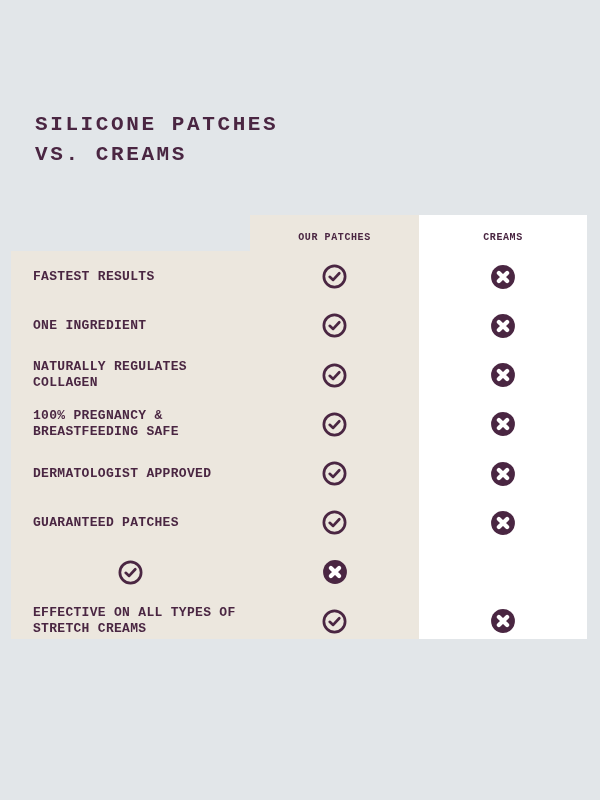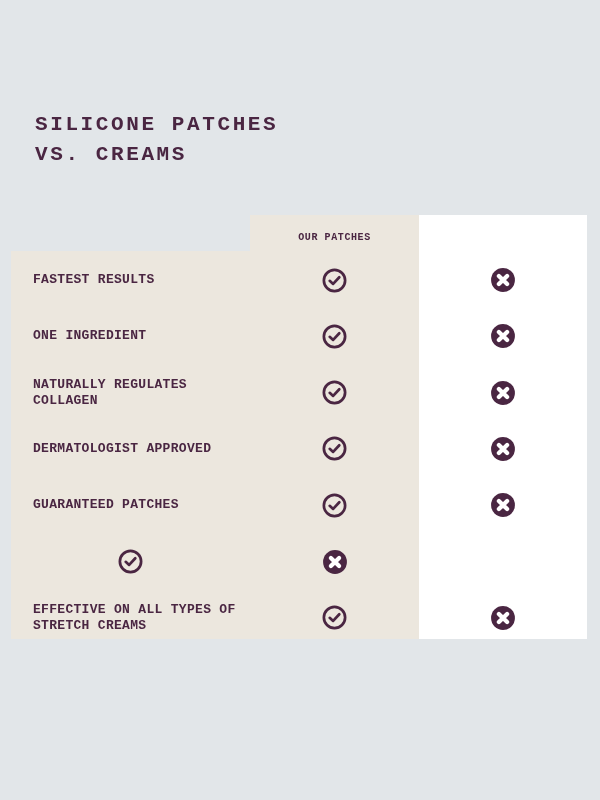--- a/index.html
+++ b/index.html
@@ -63,20 +63,21 @@
     <div>VS. CREAMS</div>
   </div>
 
   <div class="table">
     <div class="bg-left"></div>
     <div class="bg-mid"></div>
     <div class="bg-right"></div>
 
     <div class="header">
       <div class="hcell">OUR PATCHES</div>
+      <div class="hcell">CREAMS</div>
     </div>
 
     <div class="rows">
 
       <div class="row">
         <div class="label">FASTEST RESULTS</div>
         <div class="cell icon-check">
           <svg viewBox="0 0 24 24">
               <circle cx="12" cy="12" r="10.2" fill="none" stroke="#4a2642" stroke-width="2.6"></circle>
               <path d="M7.4 12.3 L10.7 15.3 L16.6 8.9" fill="none" stroke="#4a2642" stroke-width="2.6" stroke-linecap="round" stroke-linejoin="round"></path>
@@ -115,20 +116,35 @@
             </svg>
         </div>
         <div class="cell icon-x">
           <svg viewBox="0 0 24 24">
               <circle cx="12" cy="12" r="11" fill="#4a2642"></circle>
               <path d="M8.2 8.2 L15.8 15.8 M15.8 8.2 L8.2 15.8" stroke="#ffffff" stroke-width="3.9" stroke-linecap="round"></path>
             </svg>
         </div>
       </div>
 
+      <div class="row">
+        <div class="label">100% PREGNANCY &amp; BREASTFEEDING SAFE</div>
+        <div class="cell icon-check">
+          <svg viewBox="0 0 24 24">
+              <circle cx="12" cy="12" r="10.2" fill="none" stroke="#4a2642" stroke-width="2.6"></circle>
+              <path d="M7.4 12.3 L10.7 15.3 L16.6 8.9" fill="none" stroke="#4a2642" stroke-width="2.6" stroke-linecap="round" stroke-linejoin="round"></path>
+            </svg>
+        </div>
+        <div class="cell icon-x">
+          <svg viewBox="0 0 24 24">
+              <circle cx="12" cy="12" r="11" fill="#4a2642"></circle>
+              <path d="M8.2 8.2 L15.8 15.8 M15.8 8.2 L8.2 15.8" stroke="#ffffff" stroke-width="3.9" stroke-linecap="round"></path>
+            </svg>
+        </div>
+      </div>
 
 
       <div class="row">
         <div class="label">DERMATOLOGIST APPROVED</div>
         <div class="cell icon-check">
           <svg viewBox="0 0 24 24">
               <circle cx="12" cy="12" r="10.2" fill="none" stroke="#4a2642" stroke-width="2.6"></circle>
               <path d="M7.4 12.3 L10.7 15.3 L16.6 8.9" fill="none" stroke="#4a2642" stroke-width="2.6" stroke-linecap="round" stroke-linejoin="round"></path>
             </svg>
         </div>

